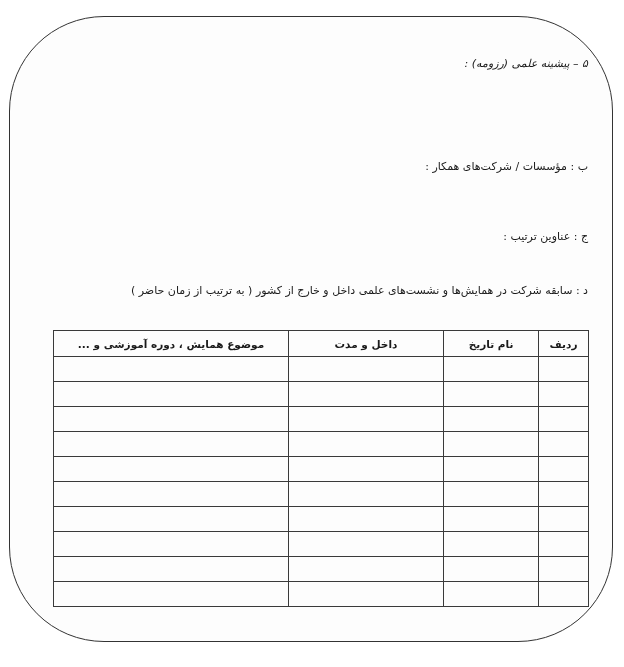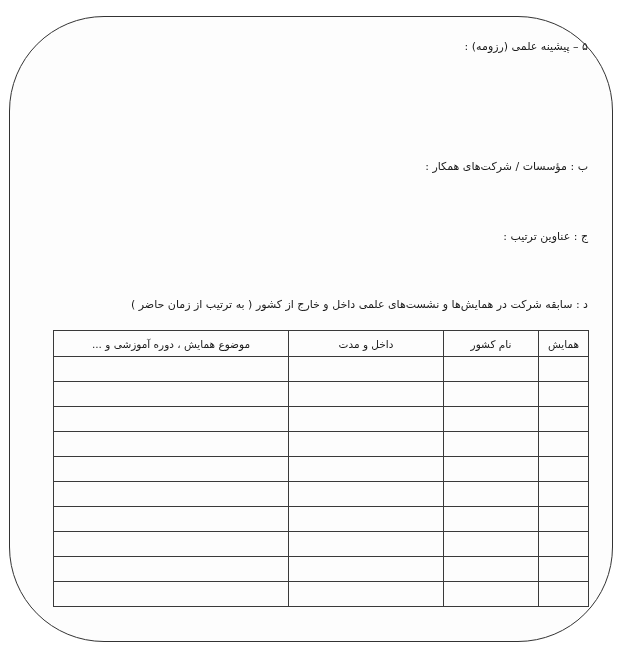--- a/index.html
+++ b/index.html
@@ -12,46 +12,46 @@
   }
   .line {
     position: absolute; right: 36px; direction: rtl; text-align: right;
     font-size: 11px; white-space: nowrap;
   }
   table.grid {
     position: absolute; left: 53px; top: 330px; width: 535px;
     border-collapse: collapse; direction: rtl; table-layout: fixed;
   }
   table.grid th, table.grid td {
-    border: 1px solid #3a3a3a; font-weight: normal; font-size: 10.5px;
+    border: 1px solid #3a3a3a; font-weight: bold; font-size: 10.5px;
     text-align: center; padding: 0; height: 24px;
   }
   table.grid th { height: 25px; }
 </style>
 </head>
 <body>
 
 <div class="frame"></div>
 
-<div class="line" style="top:40px;">۵ – پیشینه علمی (رزومه) :</div>
+<div class="line" style="top:57px;font-style:italic;">۵ – پیشینه علمی (رزومه) :</div>
 <div class="line" style="top:160px;text-align:center;">ب : مؤسسات / شرکت‌های همکار :</div>
 <div class="line" style="top:230px;">ج : عناوین ترتیب :</div>
-<div class="line" style="top:298px;">د : سابقه شرکت در همایش‌ها و نشست‌های علمی داخل و خارج از کشور ( به ترتیب از زمان حاضر )</div>
+<div class="line" style="top:284px;">د : سابقه شرکت در همایش‌ها و نشست‌های علمی داخل و خارج از کشور ( به ترتیب از زمان حاضر )</div>
 
 <table class="grid">
   <colgroup>
     <col style="width:50px">
     <col style="width:95px">
     <col style="width:155px">
     <col style="width:235px">
   </colgroup>
   <thead>
     <tr>
-      <th>همایش</th>
-      <th>نام کشور</th>
+      <th>ردیف</th>
+      <th>نام تاریخ</th>
       <th>داخل و مدت</th>
       <th>موضوع همایش ، دوره آموزشی و ...</th>
     </tr>
   </thead>
   <tbody id="tbody">
       <tr>
         <td></td>
         <td></td>
         <td></td>
         <td></td>

